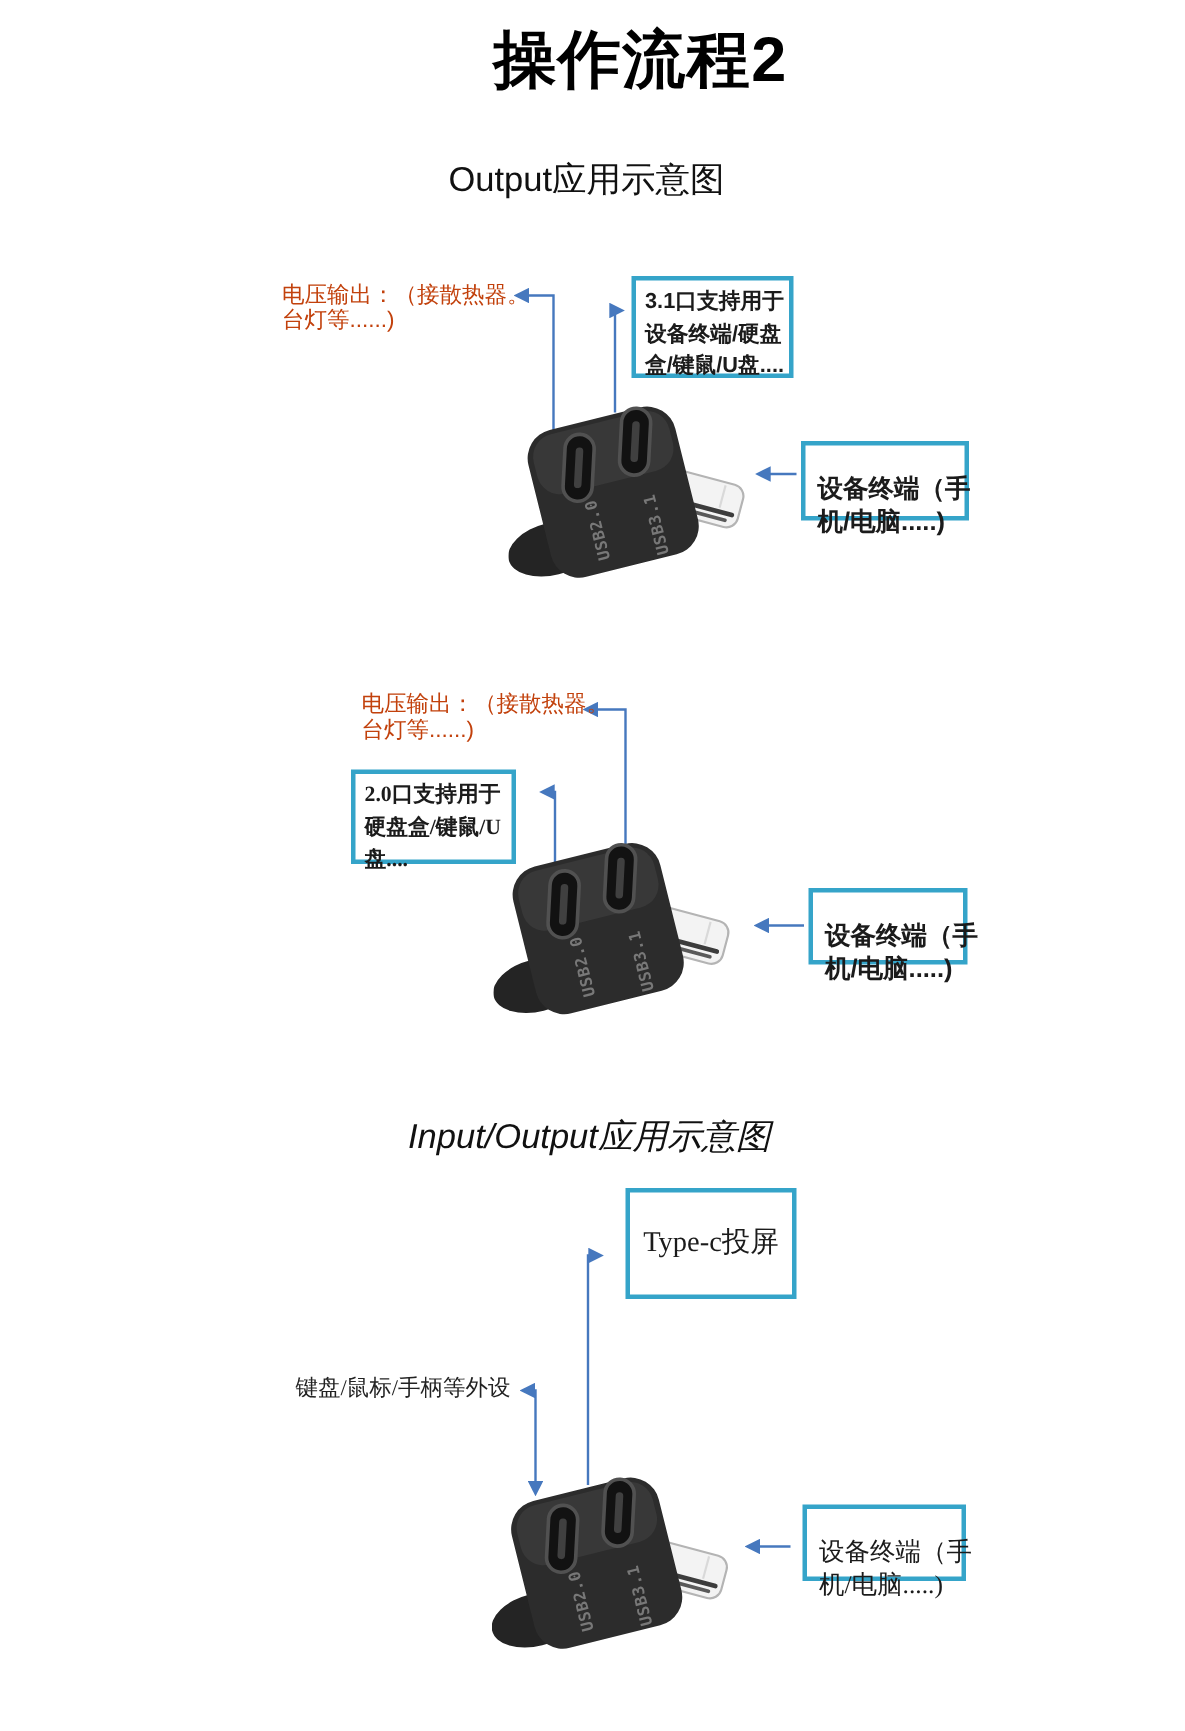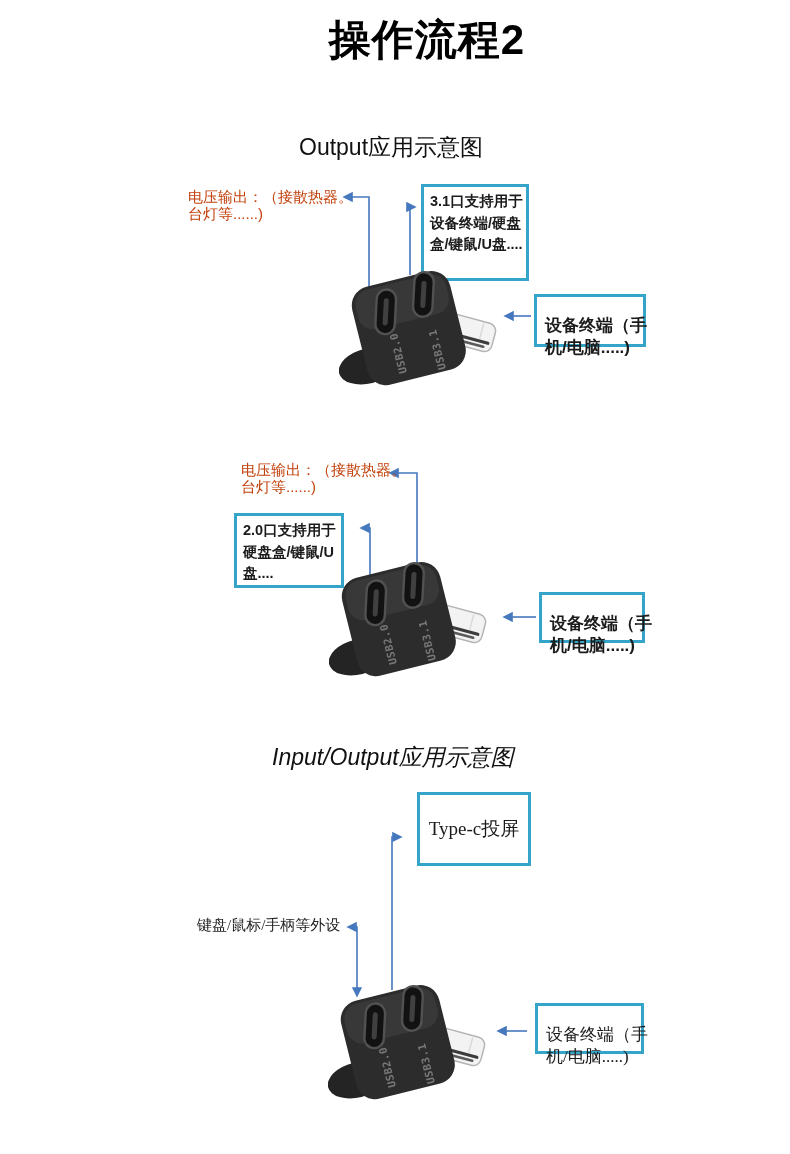--- a/index.html
+++ b/index.html
@@ -38,21 +38,21 @@
     font-family:"DejaVu Sans Mono",monospace;font-size:11px;font-weight:700;
     fill:#787878;letter-spacing:0.5px;
   }
 </style>
 </head>
 <body>
 
 <div class="page">
 
   <div class="abs page-title">操作流程2</div>
-  <div class="abs section-title" style="left:299px;top:104px;margin-top:28px;">Output应用示意图</div>
+  <div class="abs section-title" style="left:299px;top:104px;">Output应用示意图</div>
   <div class="abs section-title" style="left:272px;top:742px;font-style:italic;">Input/Output应用示意图</div>
 
   <svg class="abs connectors" width="790" height="1154" viewBox="0 0 790 1154">
     <defs>
       <marker id="arr" viewBox="0 0 10 10" refX="7.5" refY="5" markerWidth="6.5" markerHeight="6.5" orient="auto-start-reverse">
         <path d="M0,0 L10,5 L0,10 z" fill="#4678be"></path>
       </marker>
     </defs>
     <g stroke="#4678be" stroke-width="1.6" fill="none">
       <path d="M369,290 L369,197 L345,197" marker-end="url(#arr)"></path>
@@ -65,21 +65,21 @@
       <path d="M349,927 L357,927 L357,995" marker-start="url(#arr)" marker-end="url(#arr)"></path>
       <path d="M527,1031 L499,1031" marker-end="url(#arr)"></path>
     </g>
   </svg>
 
   <div class="abs label" style="left:188px;top:189px;">
     <div>电压输出：（接散热器。</div>
     <div>台灯等......)</div>
   </div>
 
-  <div class="abs bluebox" style="left:421px;top:184px;width:108px;height:97px;">
+  <div class="abs bluebox" style="left:421px;top:184px;width:108px;height:68px;">
     <div>3.1口支持用于</div>
     <div>设备终端/硬盘</div>
     <div>盒/键鼠/U盘....</div>
   </div>
 
   <div class="abs bluebox dev" style="left:534px;top:294px;width:112px;height:53px;">
     <div>设备终端（手</div>
     <div>机/电脑.....)</div>
   </div>
 
@@ -105,21 +105,21 @@
       <text class="ad-label" transform="translate(59 106) rotate(-90)">USB2.0</text>
       <text class="ad-label" transform="translate(99 112) rotate(-90)">USB3.1</text>
     </g>
   </svg>
 
   <div class="abs label" style="left:241px;top:462px;">
     <div>电压输出：（接散热器。</div>
     <div>台灯等......)</div>
   </div>
 
-  <div class="abs bluebox" style="left:234px;top:513px;width:110px;height:75px;">
+  <div class="abs bluebox" style="left:234px;top:513px;width:110px;height:63px;font-family:Liberation Serif, serif;">
     <div>2.0口支持用于</div>
     <div>硬盘盒/键鼠/U</div>
     <div>盘....</div>
   </div>
 
   <div class="abs bluebox dev" style="left:539px;top:592px;width:106px;height:51px;">
     <div>设备终端（手</div>
     <div>机/电脑.....)</div>
   </div>
 

